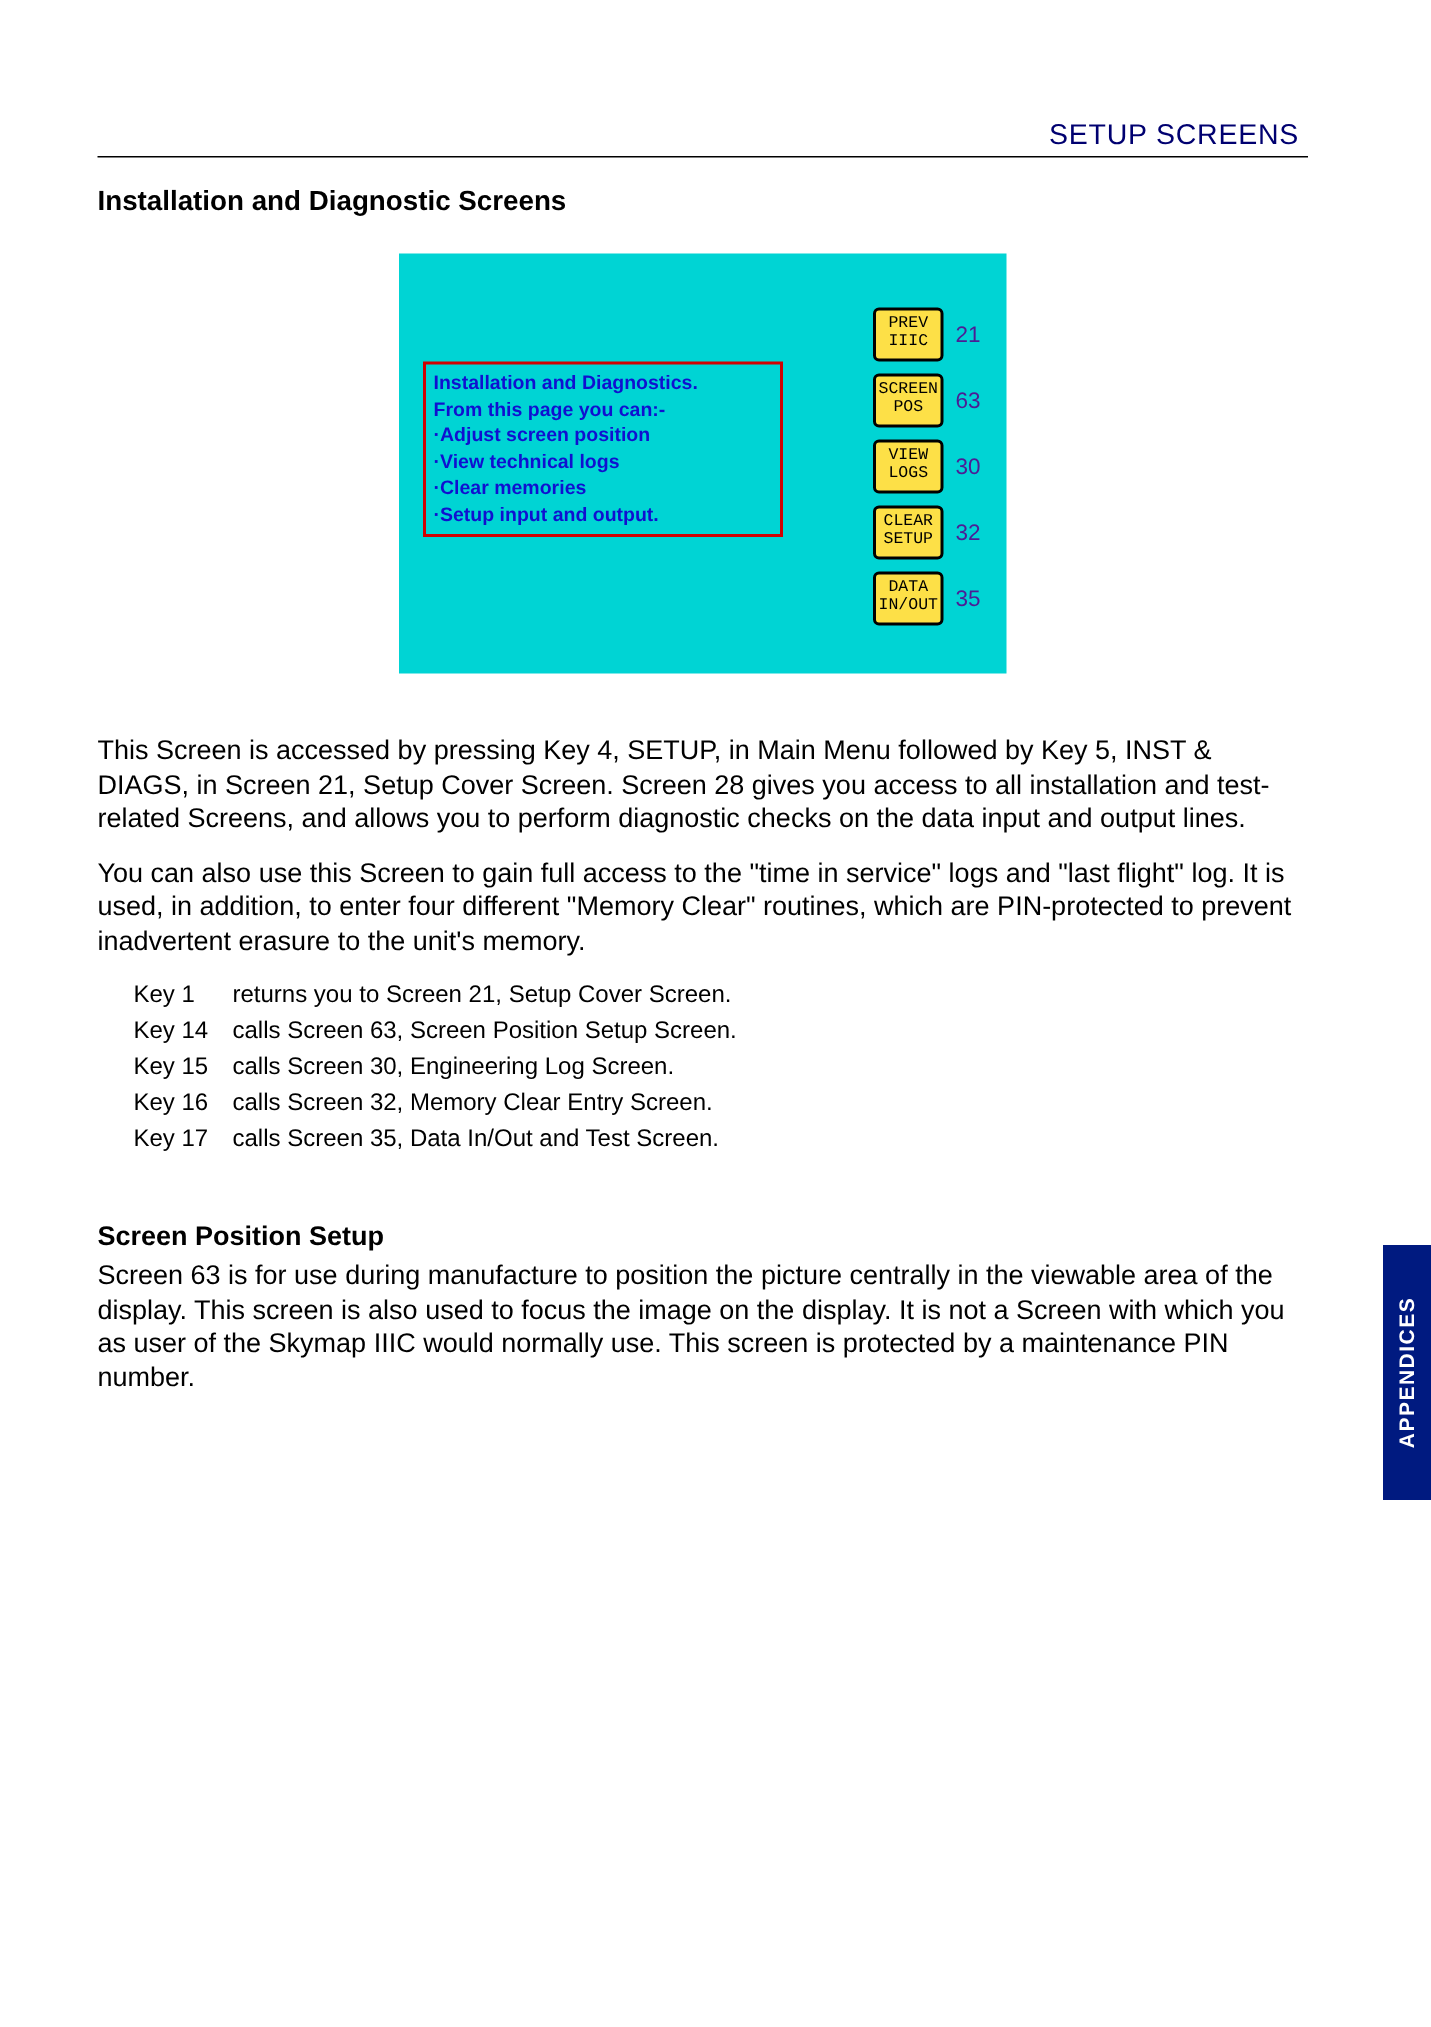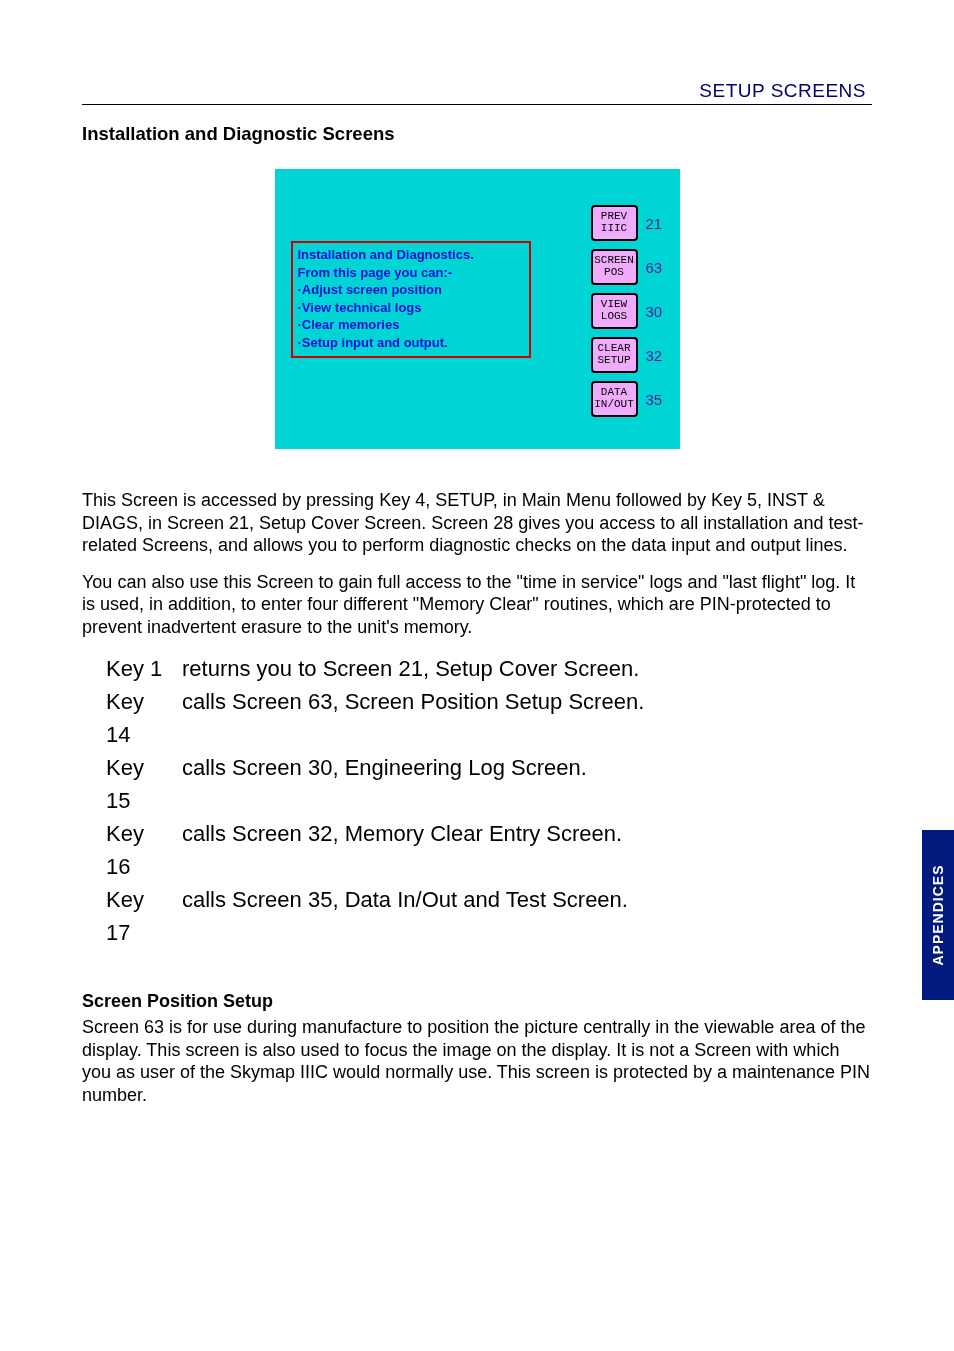--- a/index.html
+++ b/index.html
@@ -5,21 +5,21 @@
   * { box-sizing: border-box; }
   body {
     margin: 0;
     font-family: Arial, Helvetica, sans-serif;
     background: #fff;
     width: 954px;
     height: 1351px;
     position: relative;
   }
   .page {
-    padding: 80px 82px 40px 82px;
+    padding: 80px 82px 40px 65px;
   }
   .header-right {
     text-align: right;
     font-size: 19px;
     letter-spacing: 0.5px;
     color: #000070;
     margin: 0 0 2px 0;
     padding-right: 6px;
   }
   .header-rule {
@@ -75,21 +75,21 @@
   .btn-row {
     display: flex;
     align-items: center;
     gap: 8px;
   }
   .soft-btn {
     width: 47px;
     height: 36px;
     border: 2px solid #000;
     border-radius: 4px;
-    background: #f0abfc;
+    background: #fde047;
     font-family: "Courier New", monospace;
     font-size: 11px;
     font-weight: 500;
     line-height: 1.05;
     display: flex;
     flex-direction: column;
     align-items: center;
     justify-content: center;
     letter-spacing: 0px;
   }
@@ -103,22 +103,21 @@
     font-size: 18px;
     line-height: 1.25;
     margin: 0 0 14px 0;
     color: #000;
   }
   .key-list {
     margin: 6px 0 0 24px;
   }
   .key-list .kl-row {
     display: flex;
-    gap: 10px;
-    font-size: 22px;
+    font-size: 16px;
     line-height: 1.5;
     color: #000;
     margin-bottom: 0px;
   }
   .key-list .kl-key { width: 66px; flex-shrink: 0; }
   
   .side-tab {
     position: absolute;
     right: 0;
     top: 830px;

